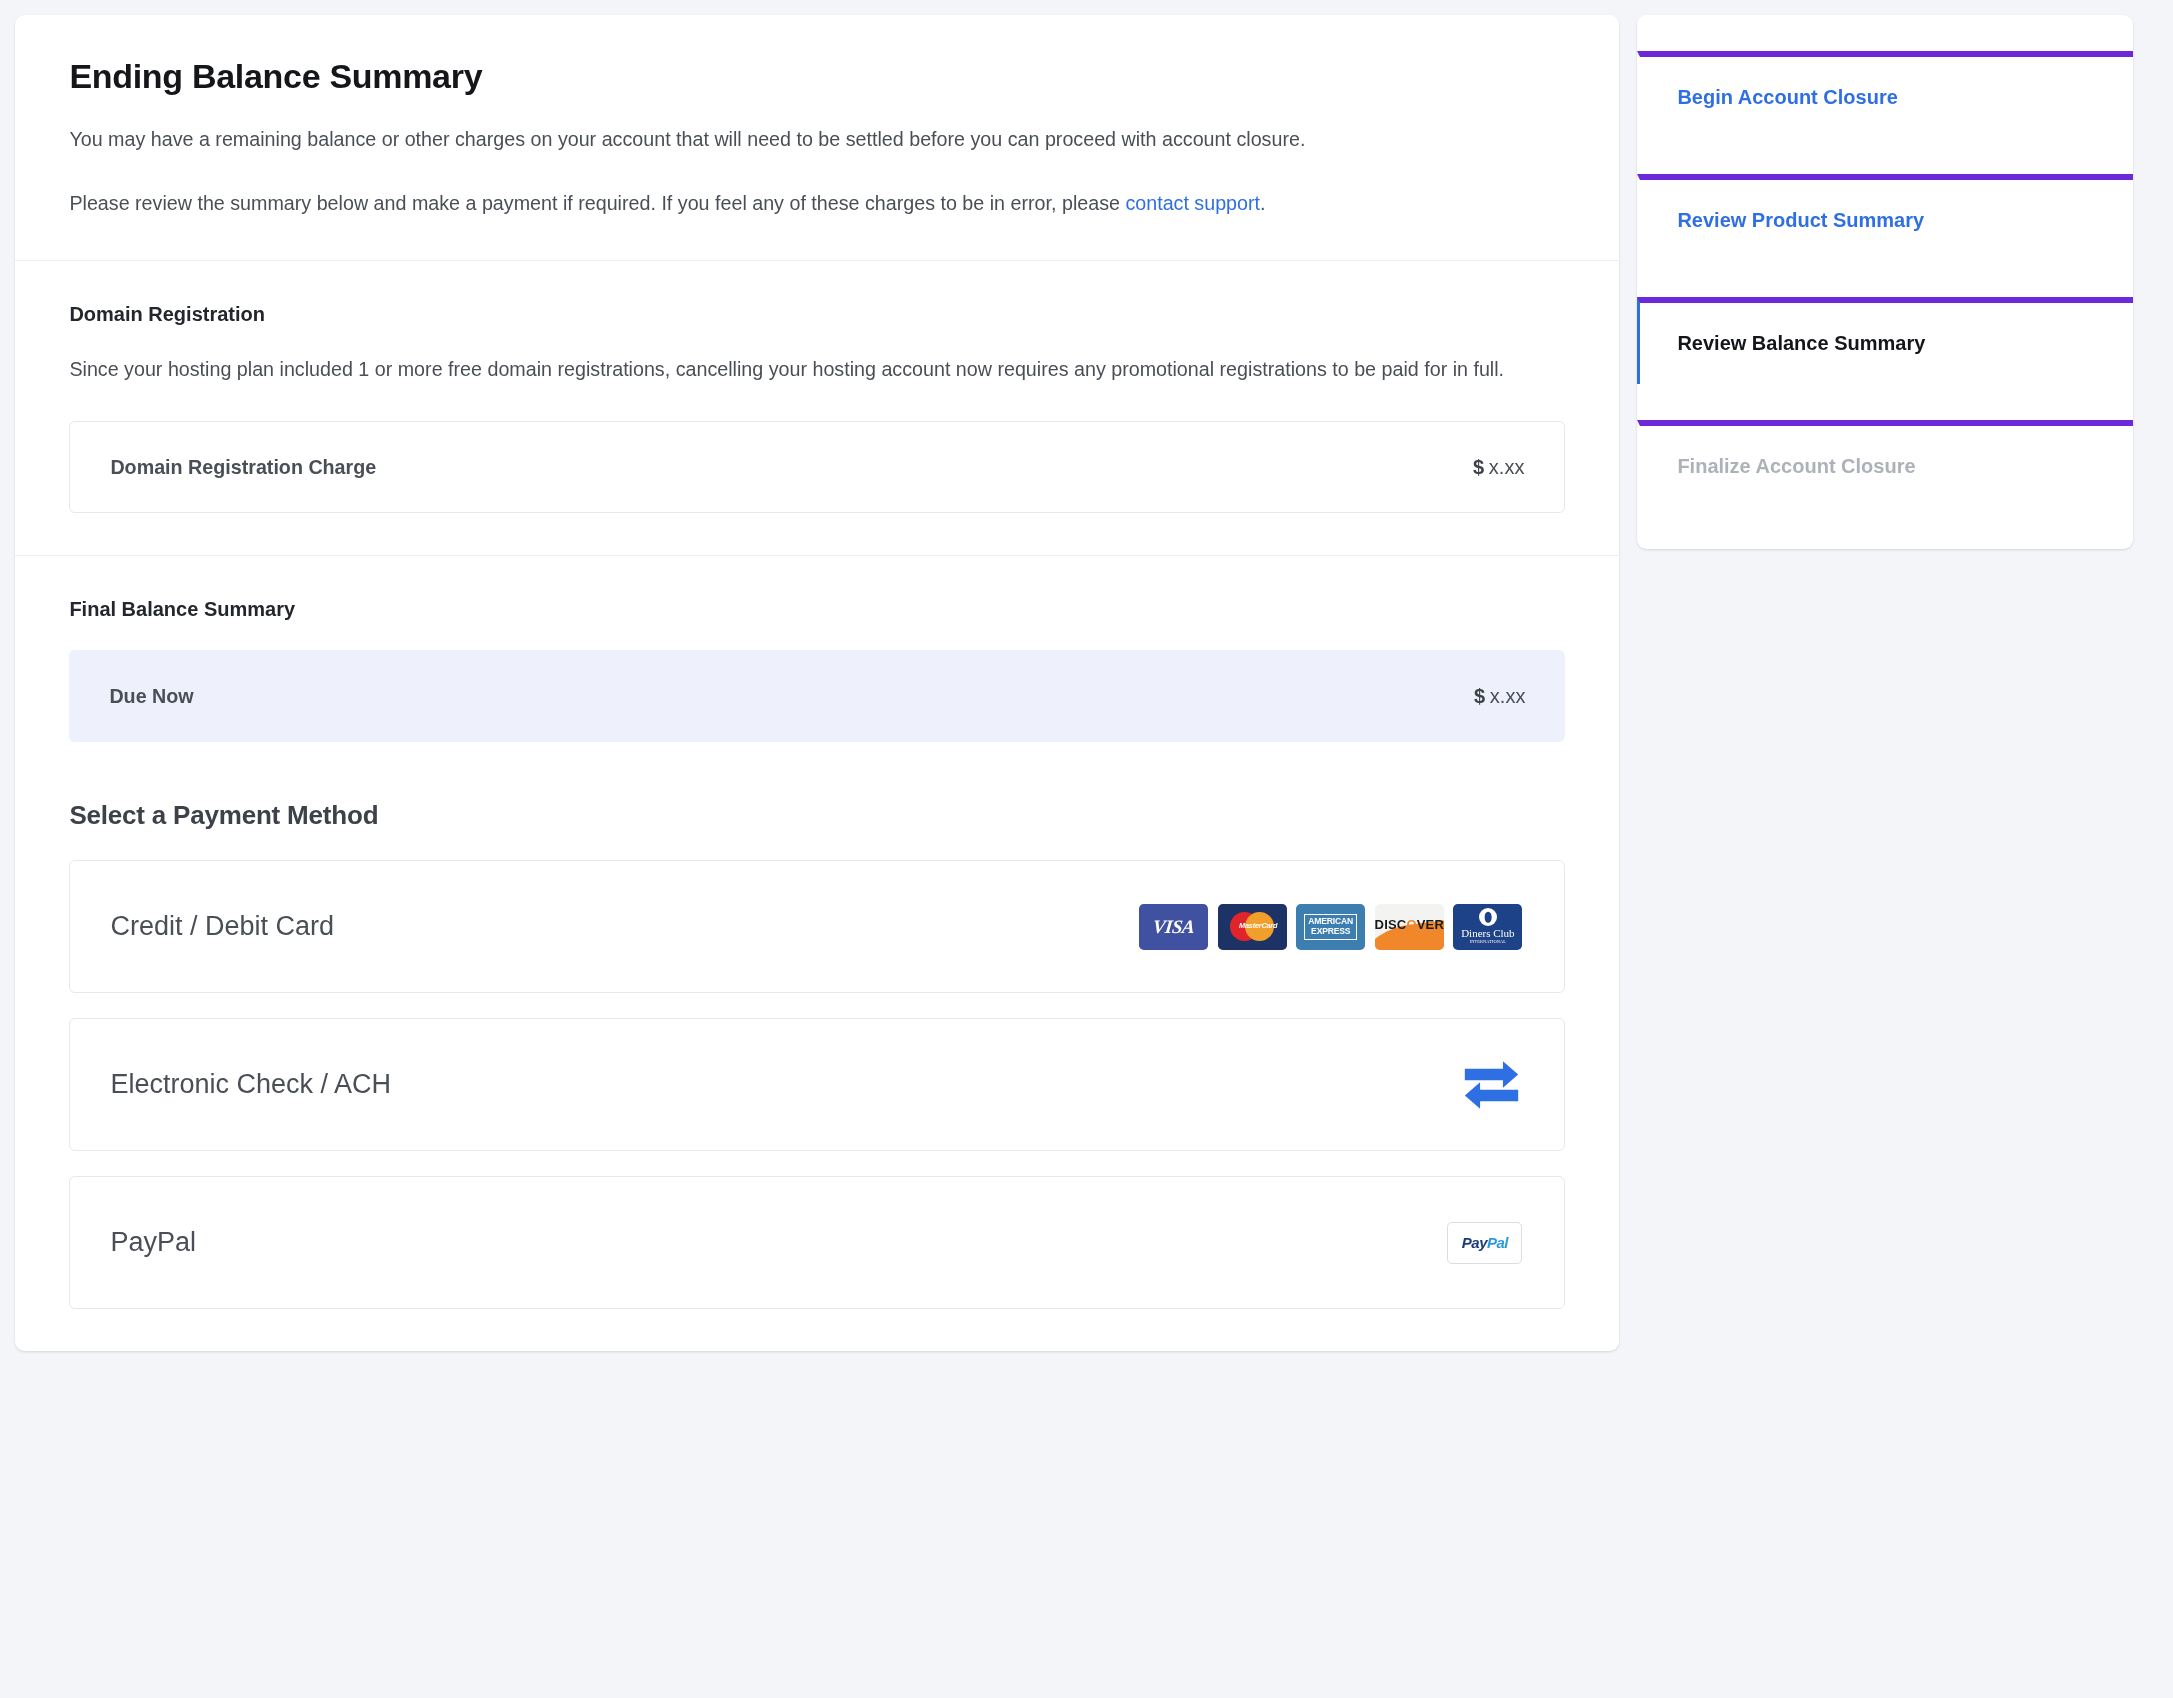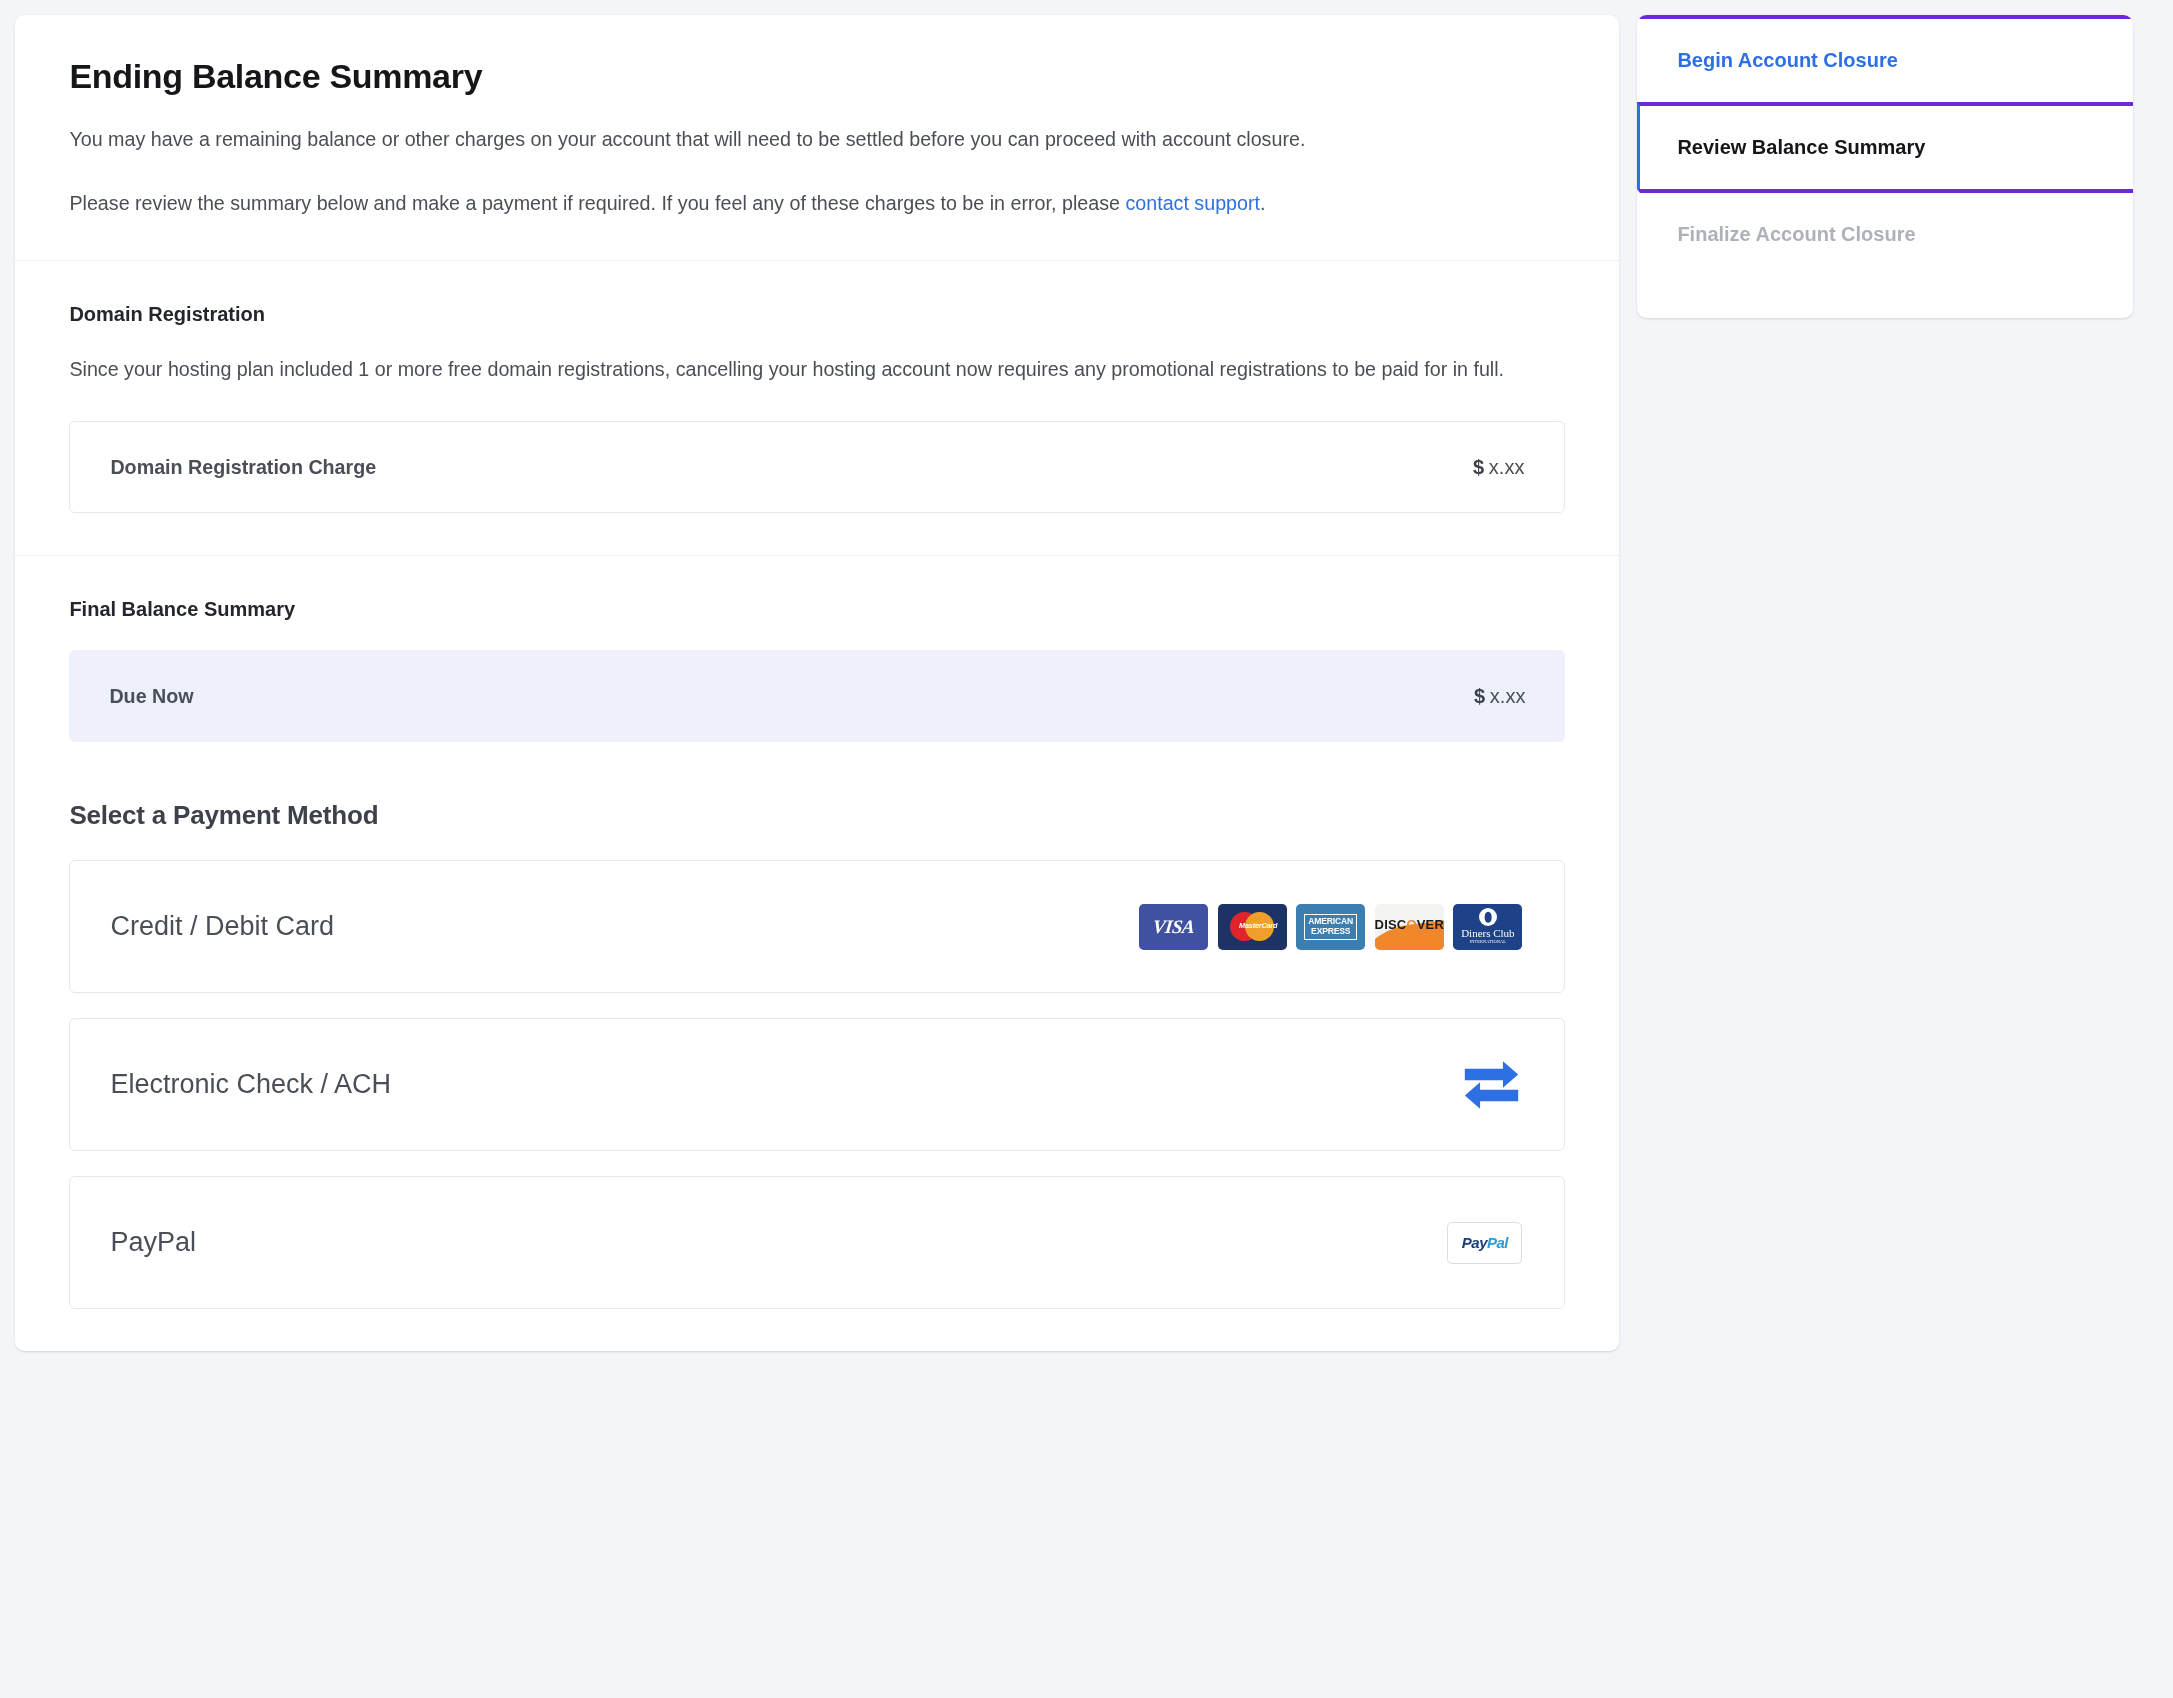--- a/index.html
+++ b/index.html
@@ -245,25 +245,26 @@
     display: flex; align-items: center;
     padding: 0 37px;
     font-size: 24px;
     font-weight: bold;
     color: #17181c;
   }
   .sb-item {
     height: 87px;
     display: flex; align-items: center;
     padding: 0 37px;
-    border-top: 4px solid #6d28d9;
+    border-top: 6px solid #6d28d9;
     font-size: 20px;
     font-weight: bold;
     cursor: pointer;
     border-left: 3.8px solid transparent;
+    margin-top: 36px;
   }
   .sb-item.link-item { color: #2f6fe4; }
   .sb-item.active {
     color: #14161b;
     border-left: 3.8px solid #2f6fe4;
     padding-left: 37px;
   }
   .sb-item.disabled { color: #adb1b9; cursor: default; }
   .sb-foot { height: 42px; }
 </style>
@@ -342,19 +343,20 @@
         <span class="pay-label">PayPal</span>
         <span class="paypal-box">
           <span class="pp-txt"><span class="pp-a">Pay</span><span class="pp-b">Pal</span></span>
         </span>
       </div>
     </div>
   </div>
 
   <div class="sidebar">
     <div class="sb-item link-item">Begin Account Closure</div>
+    <div class="sb-item link-item">Review Product Summary</div>
     <div class="sb-item active">Review Balance Summary</div>
     <div class="sb-item disabled">Finalize Account Closure</div>
     <div class="sb-foot"></div>
   </div>
 
 </div>
 
 
 </body></html>

